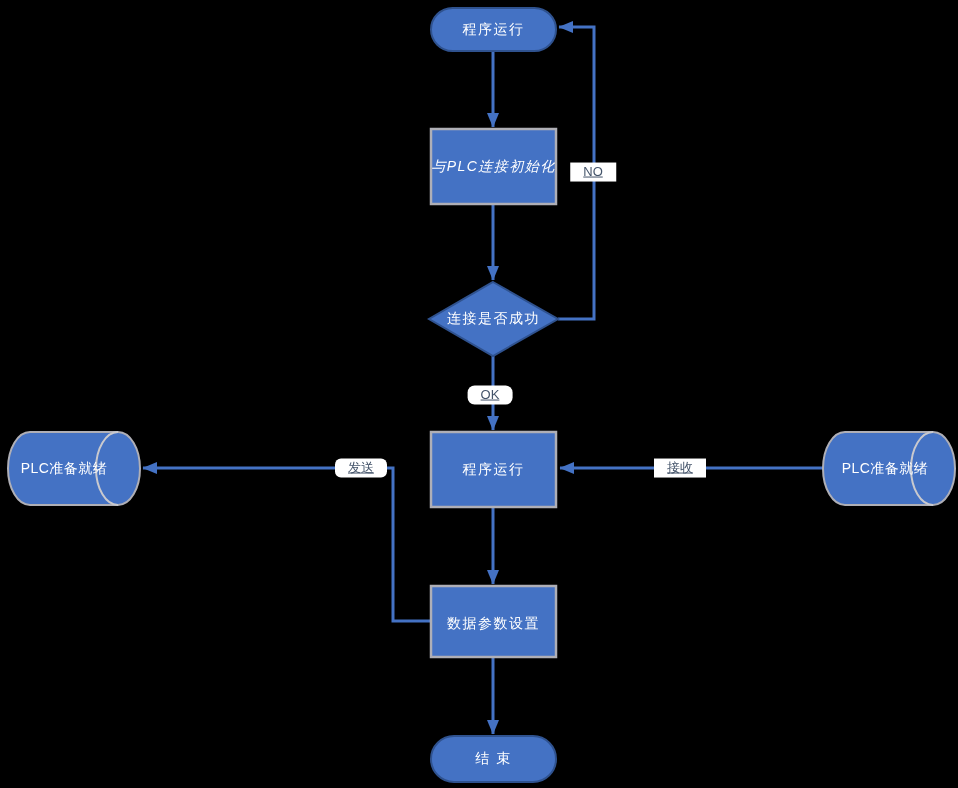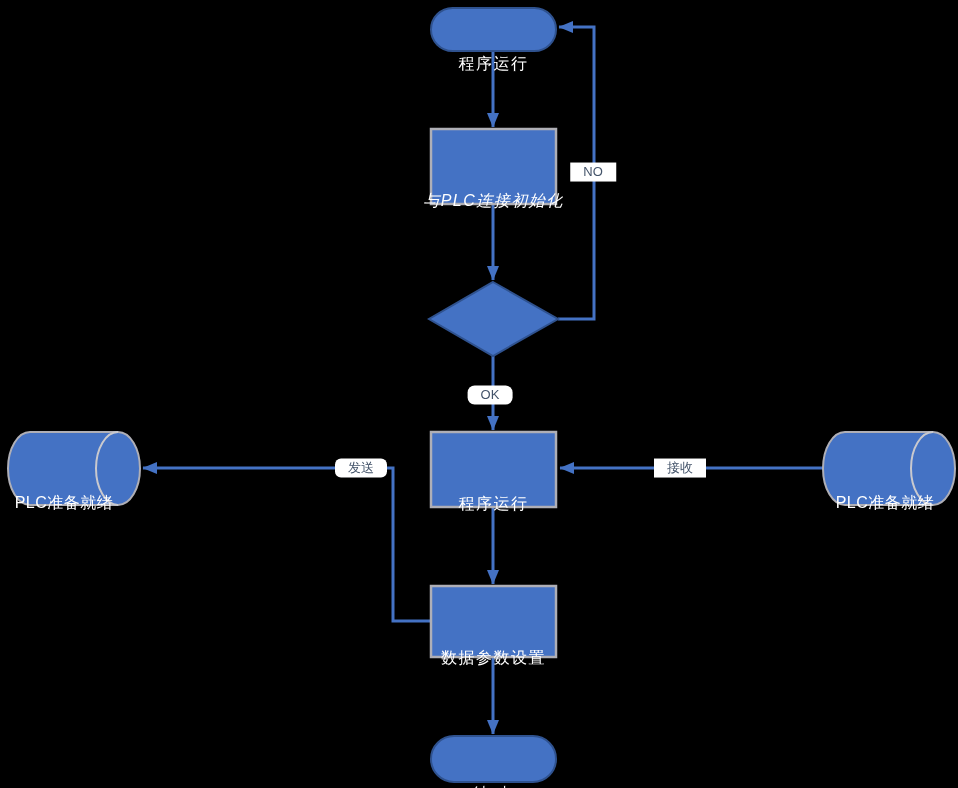--- a/index.html
+++ b/index.html
@@ -19,37 +19,37 @@
     position: absolute;
     left: 0;
     top: 0;
   }
   .node-label {
     position: absolute;
     display: flex;
     align-items: center;
     justify-content: center;
     color: #FFFFFF;
-    font-size: 16px;
+    font-size: 14px;
     letter-spacing: 1.5px;
     text-align: center;
     pointer-events: none;
     white-space: pre;
-    margin-top: 35px;
   }
   .edge-label {
     position: absolute;
     transform: translate(-50%, -50%);
     background: #FFFFFF;
     color: #44546A;
     font-size: 13px;
     line-height: 1.15;
     padding: 2px 13px;
     white-space: nowrap;
     pointer-events: none;
+    text-decoration: underline;
   }
 </style>
 </head>
 <body>
 
 <div class="canvas">
 
   <svg width="958" height="788" viewBox="0 0 958 788">
     <defs>
       <marker id="arrow" markerUnits="userSpaceOnUse" markerWidth="16" markerHeight="13" refX="14" refY="6" orient="auto">
@@ -82,20 +82,21 @@
 
     <rect x="431" y="586" width="125" height="71" fill="#4472C4" stroke="#AFAFB6" stroke-width="2.5"></rect>
 
     <rect x="431" y="736" width="125" height="46" rx="23" ry="23" fill="#4472C4" stroke="#2F528F" stroke-width="2"></rect>
   </svg>
 
   <div class="node-label" style="left:430px; top:7px; width:127px; height:45px;">程序运行</div>
 
   <div class="node-label" style="left:430px; top:128px; width:127px; height:77px;font-style:italic;">与PLC连接初始化</div>
 
+  <div class="node-label" style="left:428px; top:282px; width:131px; height:74px;">连接是否成功</div>
 
   <div class="node-label" style="left:430px; top:431px; width:127px; height:77px;">程序运行</div>
 
   <div class="node-label" style="left:8px; top:432px; width:112px; height:73px; letter-spacing:0.5px;">PLC准备就绪</div>
 
   <div class="node-label" style="left:823px; top:432px; width:124px; height:73px; letter-spacing:0.5px;">PLC准备就绪</div>
 
   <div class="node-label" style="left:430px; top:585px; width:127px; height:77px;">数据参数设置</div>
 
   <div class="node-label" style="left:430px; top:735px; width:127px; height:48px;">结 束</div>

